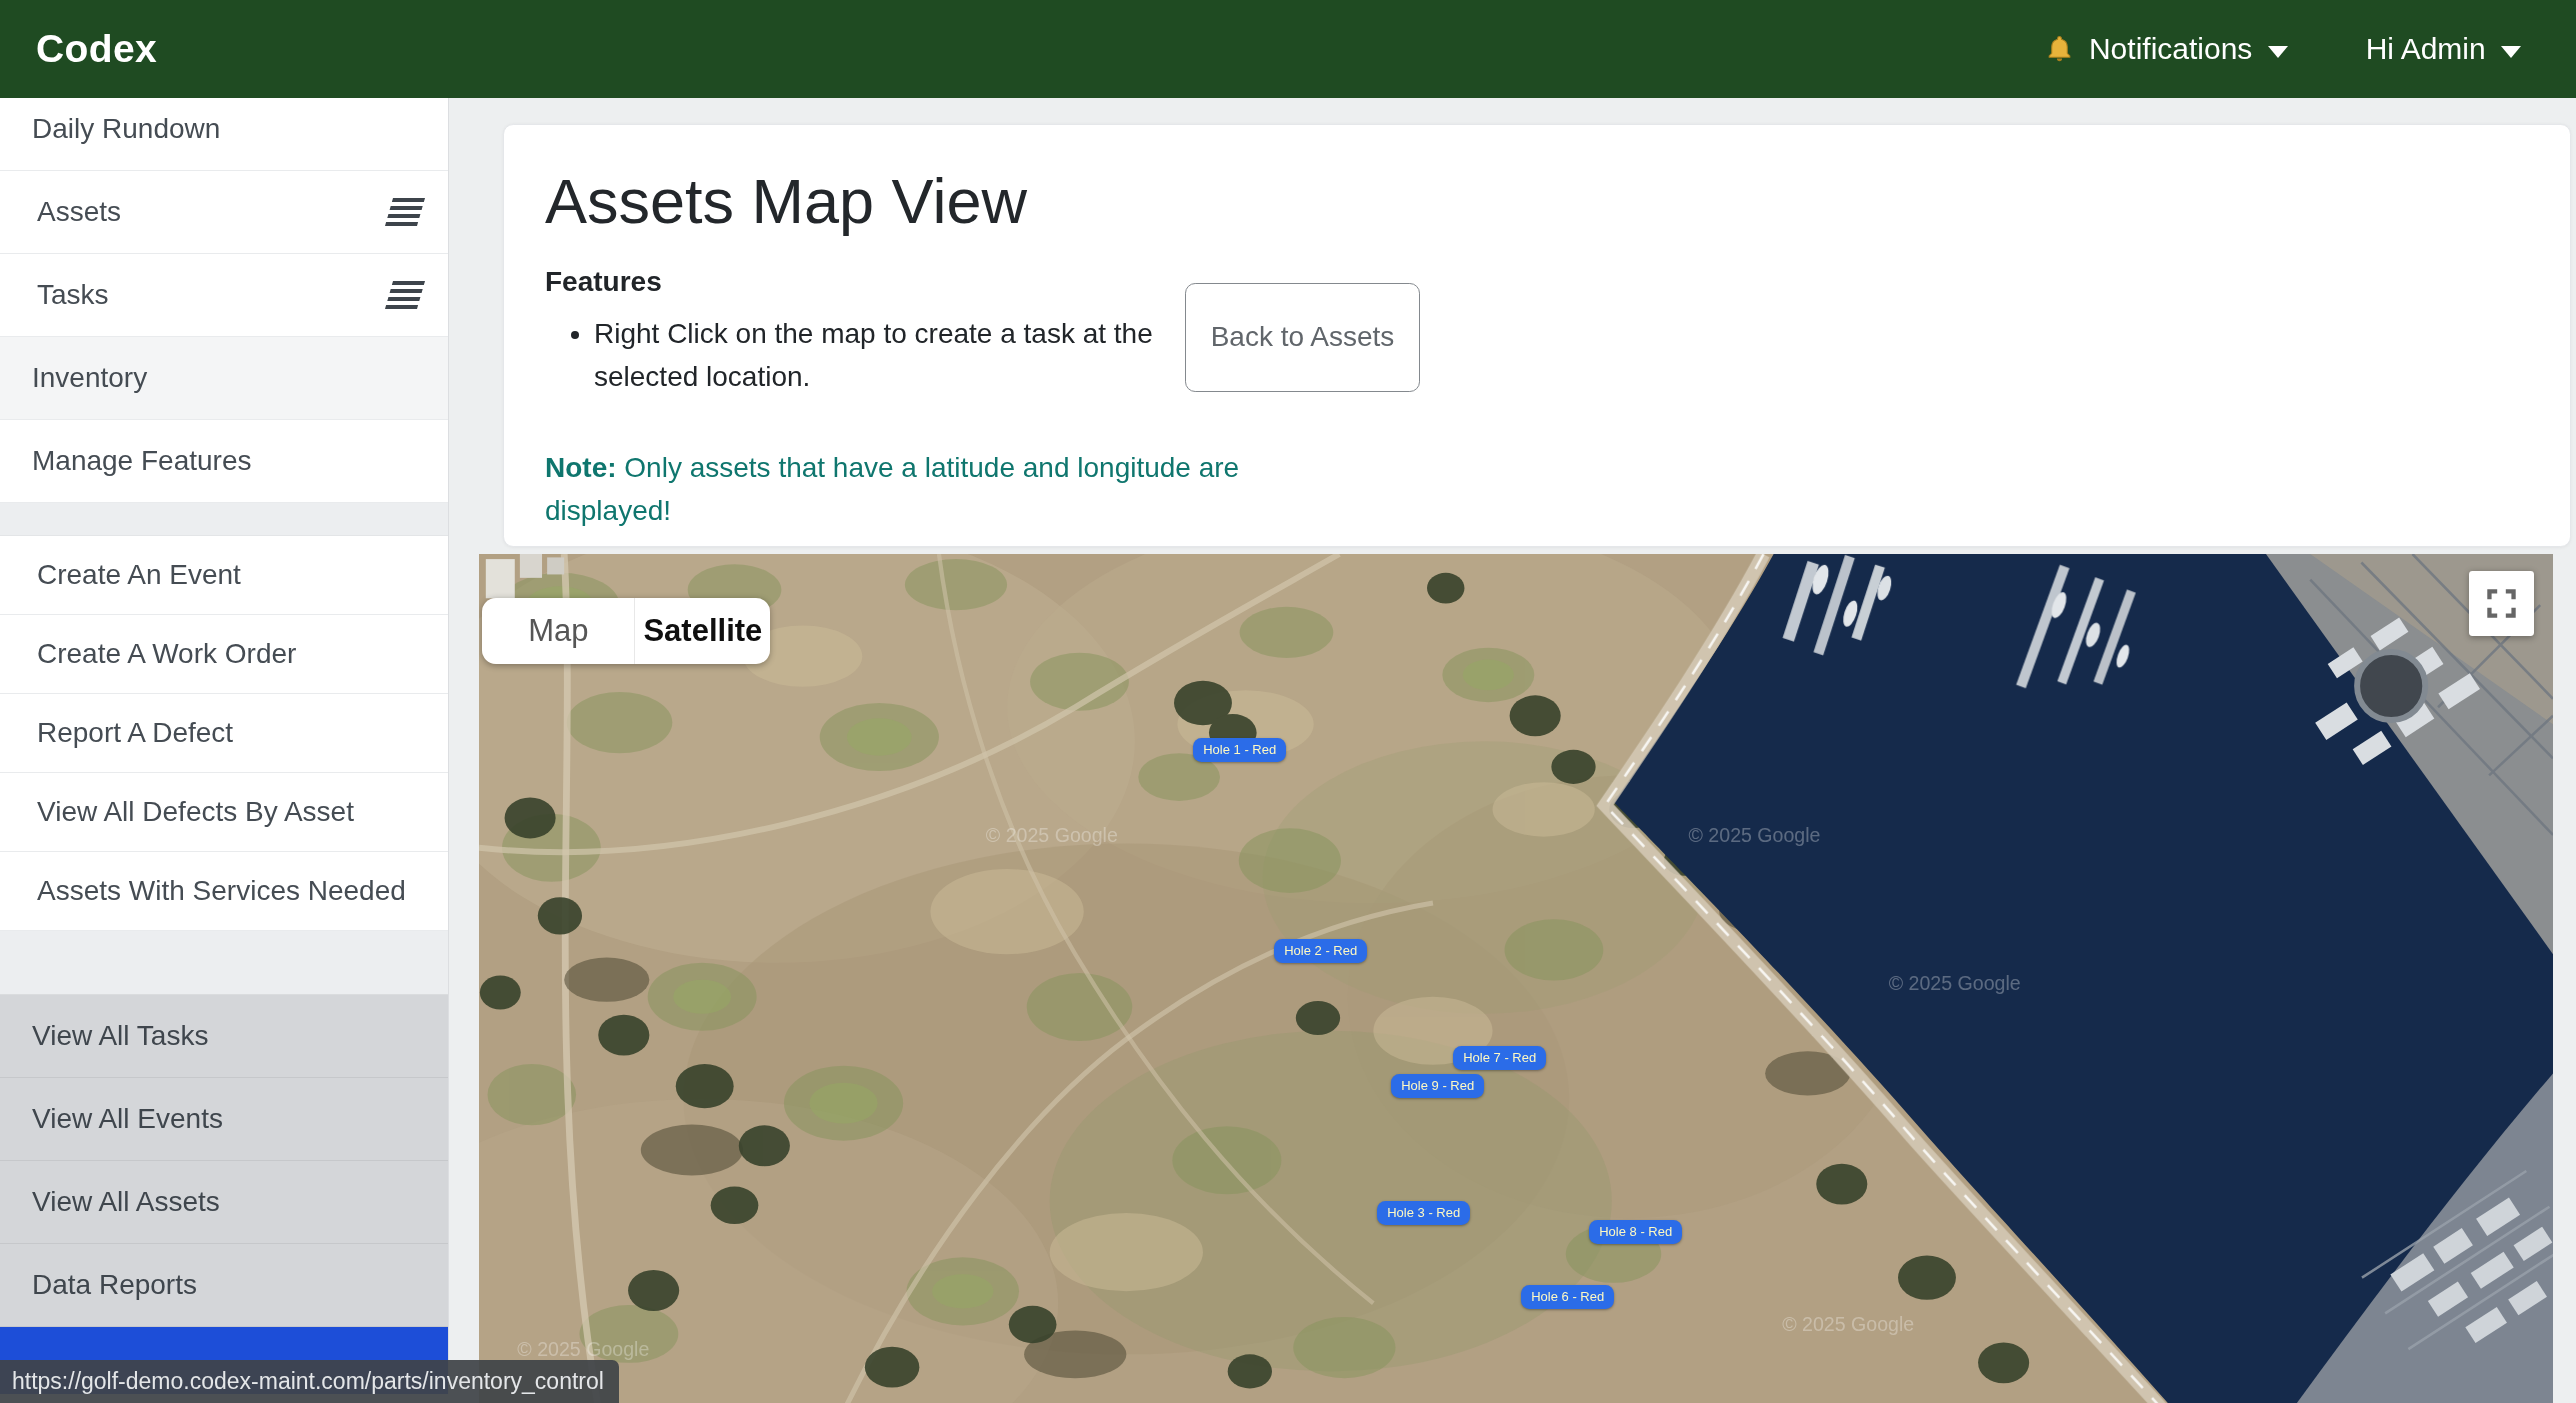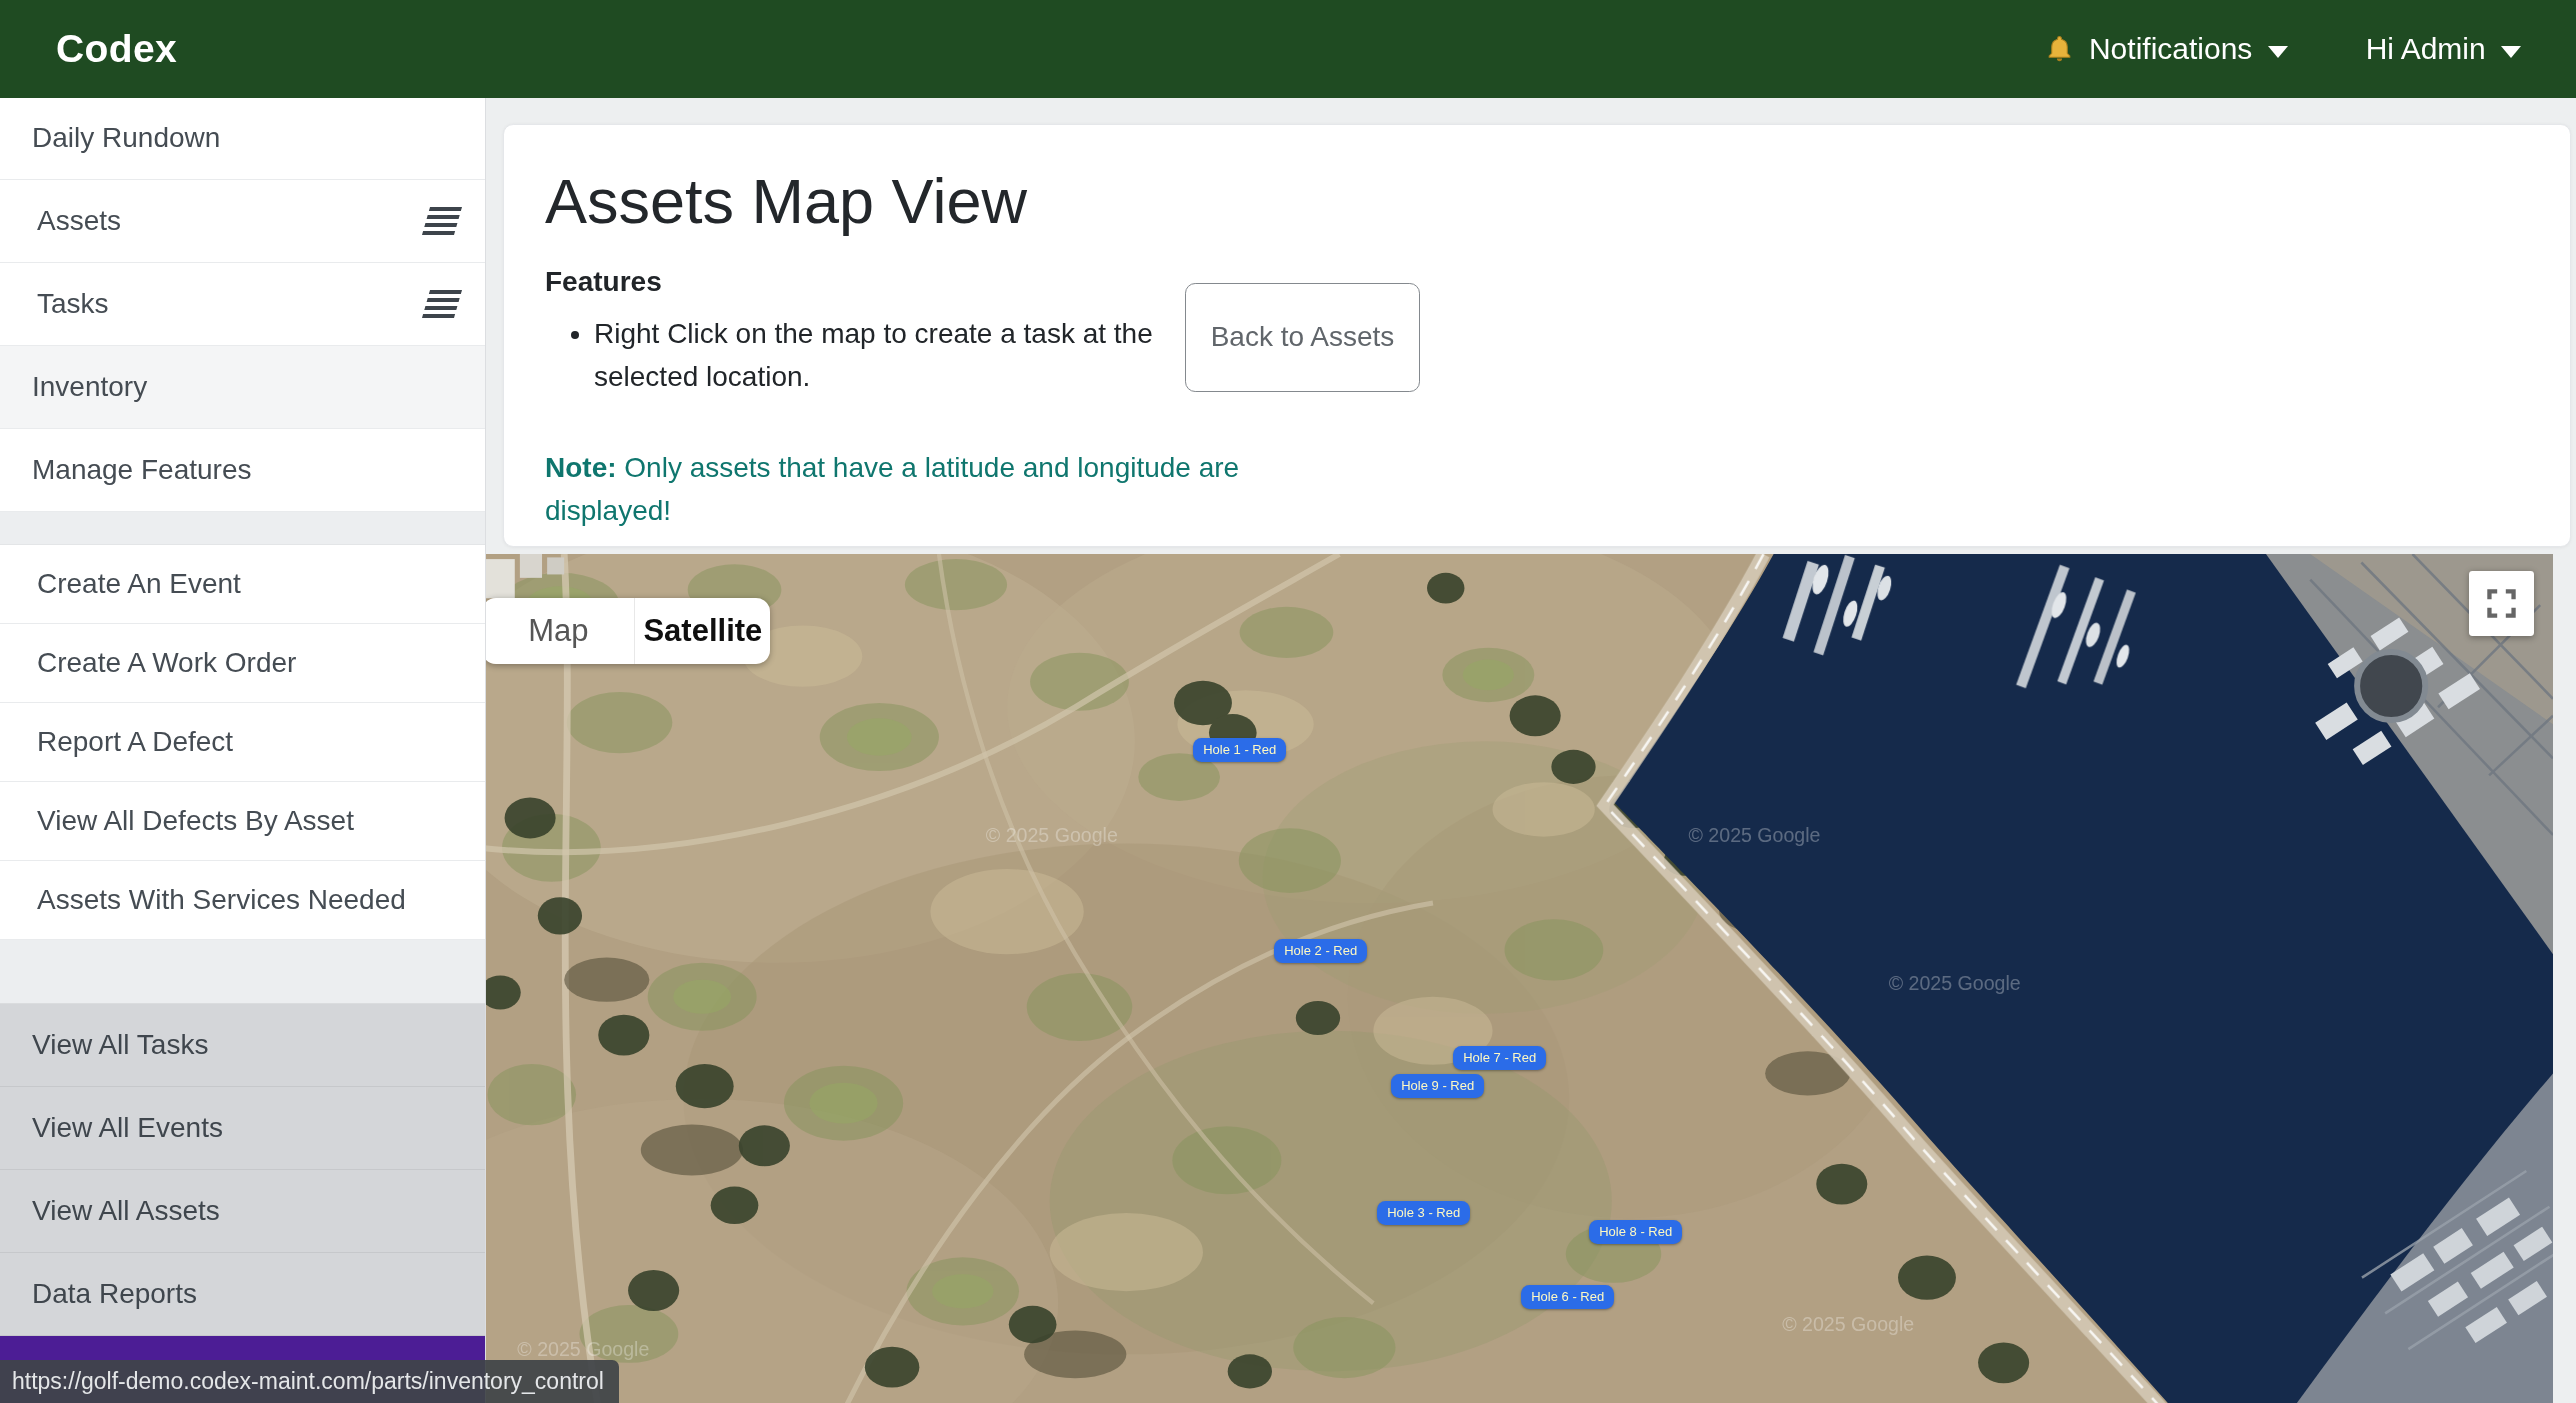--- a/index.html
+++ b/index.html
@@ -4,29 +4,29 @@
 <style>
   html,body{margin:0;padding:0;}
   body{
     width:2576px;height:1404px;overflow:hidden;position:relative;
     background:#edeff0;font-family:"Liberation Sans",sans-serif;
     -webkit-font-smoothing:antialiased;
   }
   
   .header{position:absolute;top:0;left:0;width:2576px;height:98px;background:#1f4b22;
     display:flex;align-items:center;z-index:40;}
-  .brand{color:#fff;font-size:39px;font-weight:bold;margin-left:56px;letter-spacing:0.4px;}
+  .brand{color:#fff;font-size:39px;font-weight:bold;margin-left:36px;letter-spacing:0.4px;}
   .header-right{margin-left:auto;display:flex;align-items:center;margin-right:55px;justify-content:flex-end;}
   .hdr-group{display:flex;align-items:center;color:#fff;font-size:30px;cursor:pointer;}
   .hdr-group + .hdr-group{margin-left:78px;}
   .bell{margin-right:13.6px;display:flex;align-items:center;}
   .caret{width:0;height:0;border-left:10.2px solid transparent;border-right:10.2px solid transparent;
     border-top:12px solid #fff;margin-left:15.3px;margin-top:5.1px;}
   
-  .sidebar{position:absolute;top:97px;left:0;width:486px;height:1306px;background:#4c1d95;
+  .sidebar{position:absolute;top:88px;left:0;width:449px;height:1306px;background:#1d4ed8;
     border-right:1.7px solid #dcdee1;box-sizing:border-box;z-index:30;}
   .item{height:83px;display:flex;align-items:center;padding-left:32px;font-size:28px;
     color:#454c53;border-bottom:1.7px solid #e9ebed;position:relative;box-sizing:border-box;background:#fff;cursor:pointer;}
   .item.r93{height:79px;}
   .item.indent{padding-left:37px;}
   .item.hovered{background:#f4f5f6;}
   .spacer1{height:31.5px;background:#eceef0;border-bottom:1.7px solid #e3e5e7;}
   .spacer2{height:63px;background:#eceef0;border-bottom:1.7px solid #dadcde;}
   .section-gray .item{background:#d4d6d9;border-bottom:1.7px solid #c6c8cb;color:#3f464d;}
   .list-icon{position:absolute;right:27px;top:50%;width:32px;height:28px;margin-top:-13.6px;

